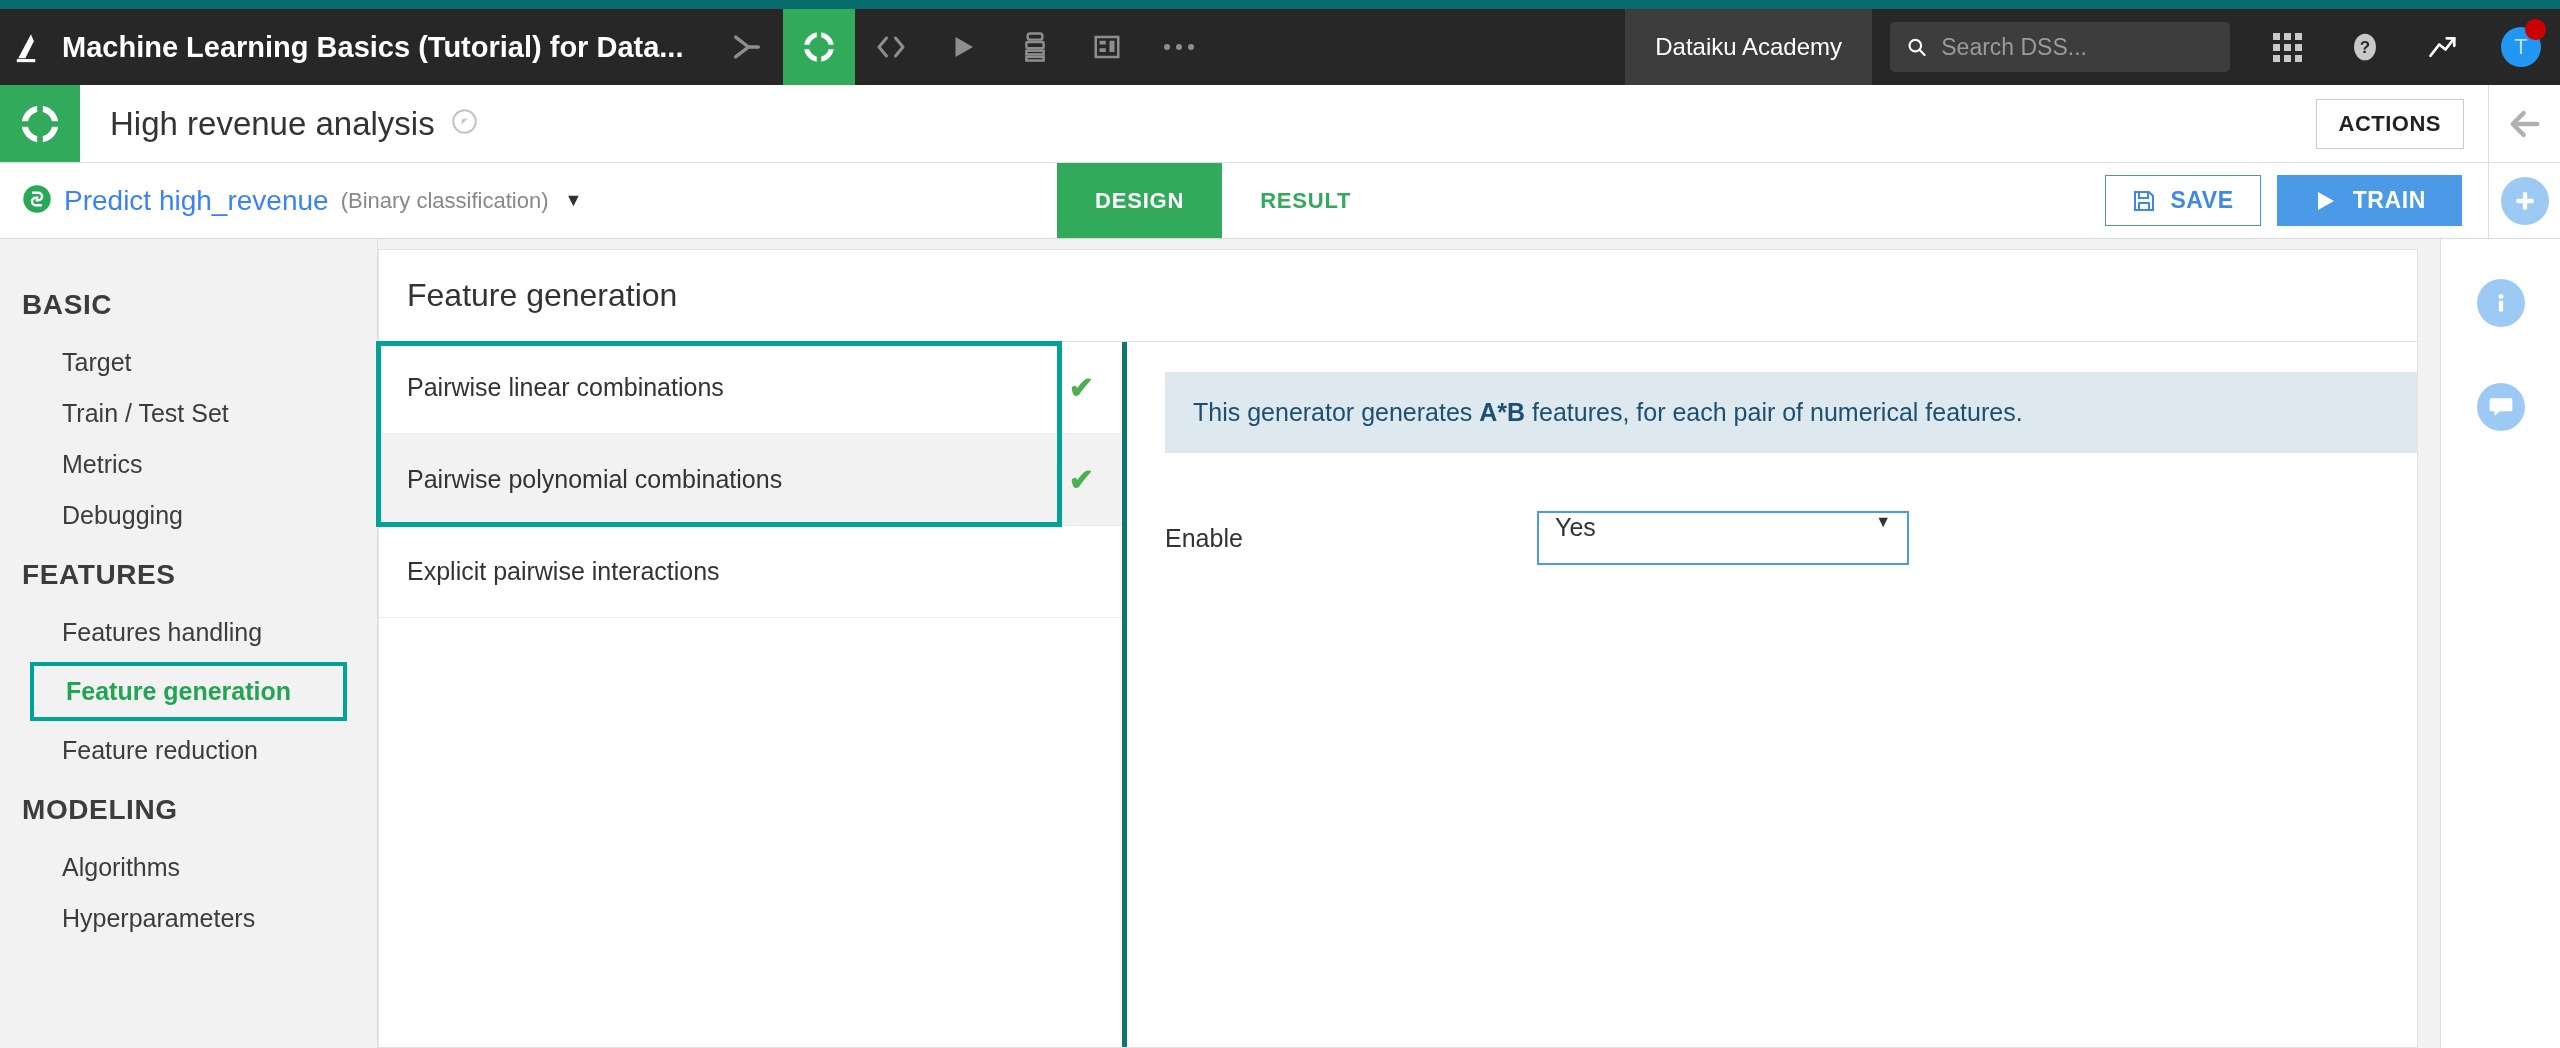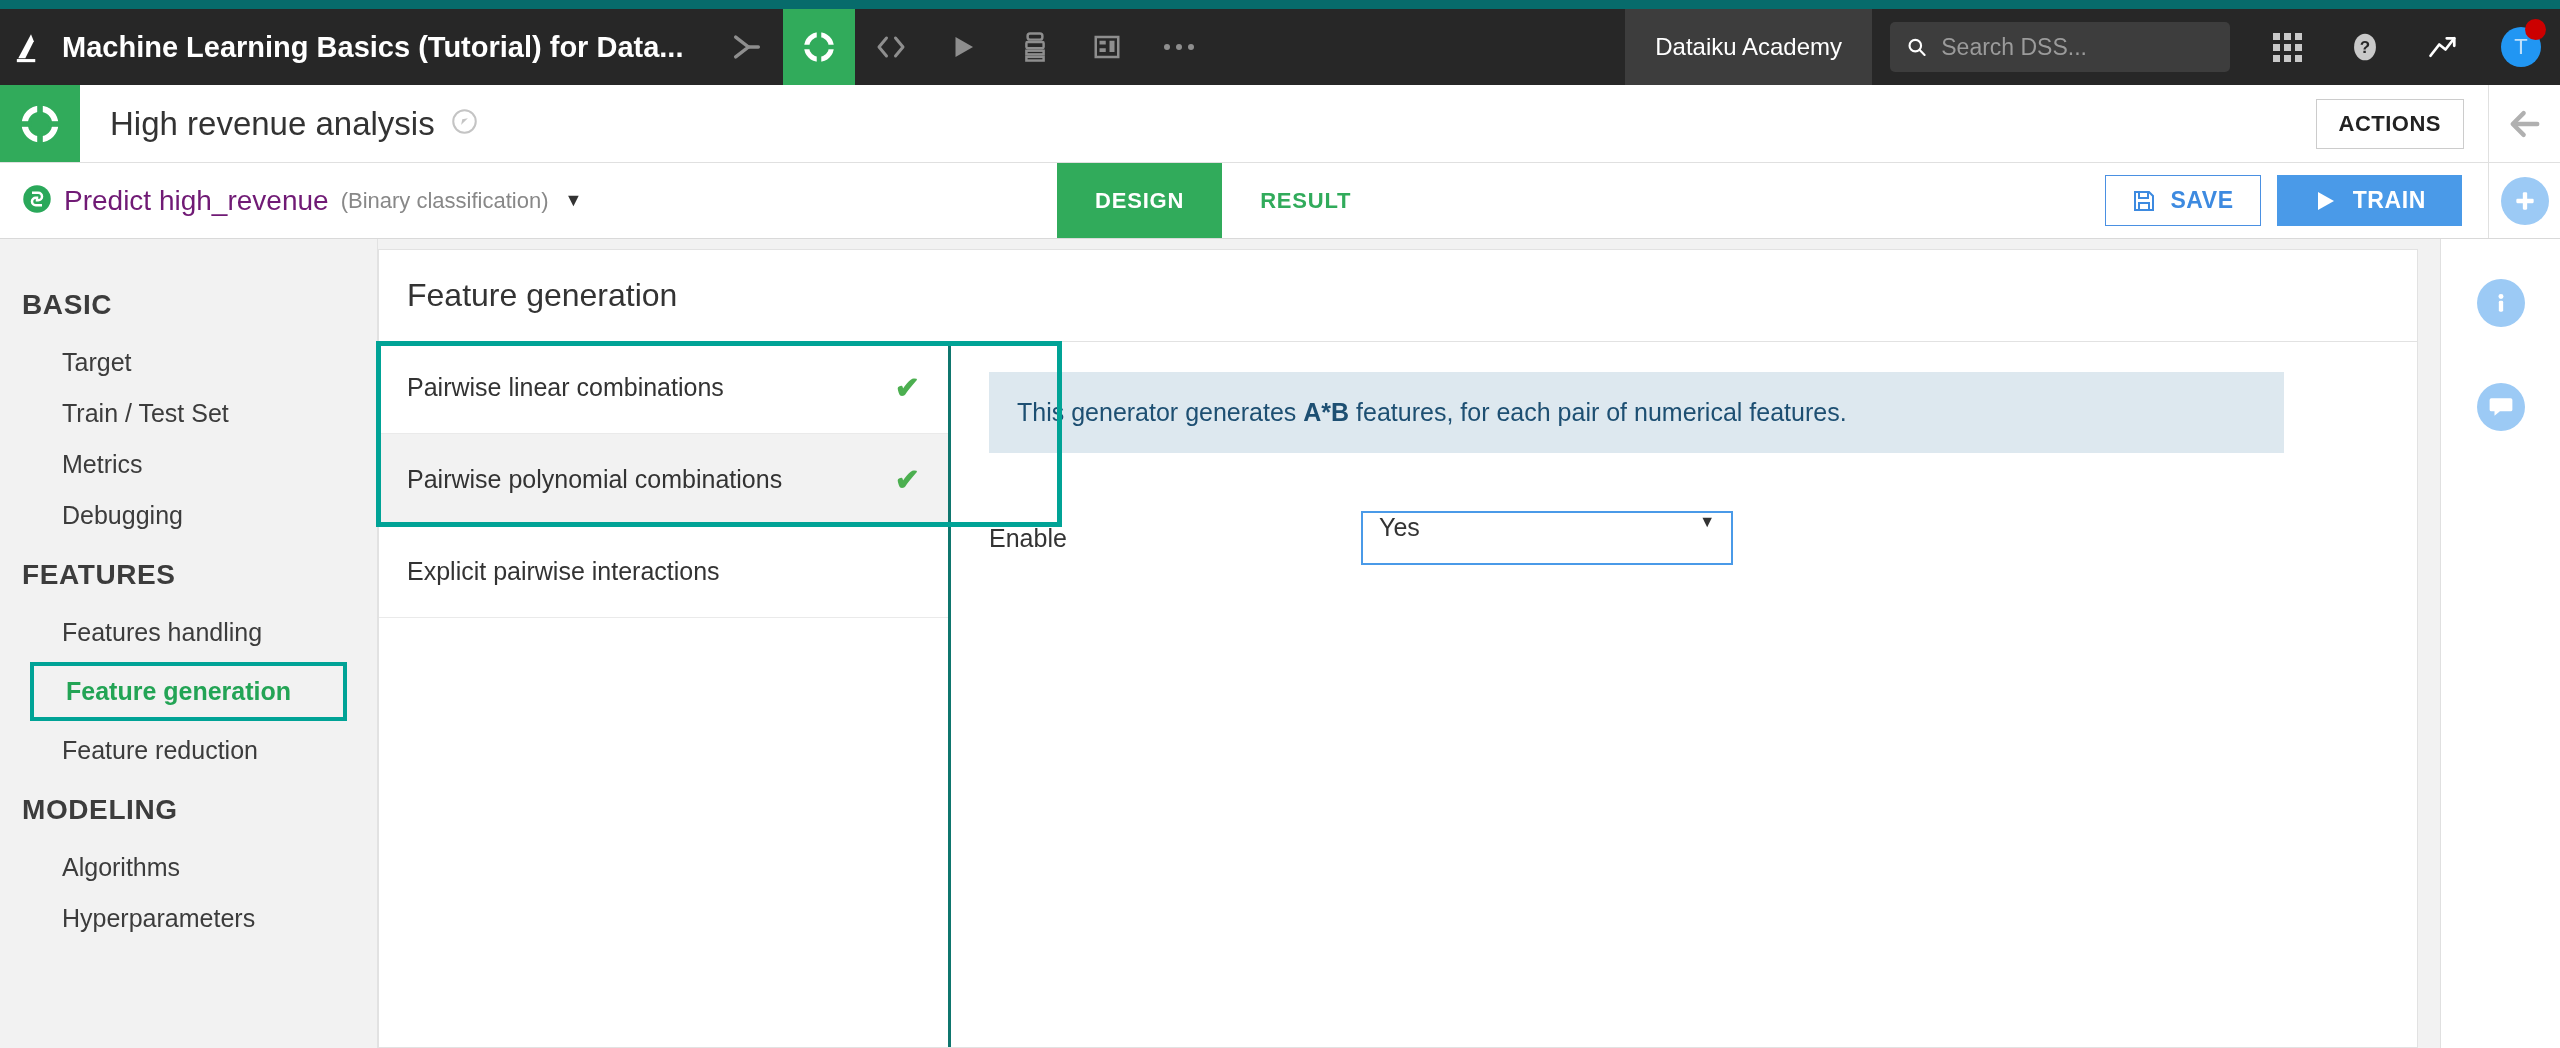--- a/index.html
+++ b/index.html
@@ -97,21 +97,21 @@
   .ph-rail-pad { width: 72px; border-left: 1px solid #e0e0e0; display:flex; align-items:center; justify-content:center; }
 
   
   .modelbar {
     height: 76px; background: #ffffff; display: flex; align-items: stretch;
     border-bottom: 1px solid #d9d9d9;
   }
   .mb-left {
     width: 1057px; display: flex; align-items: center; padding-left: 22px; gap: 12px;
   }
-  .mb-name { font-size: 28px; color: #701a75; }
+  .mb-name { font-size: 28px; color: #3b82f6; }
   .mb-sub { font-size: 22px; color: #888888; }
   .mb-caret { color:#333; font-size: 18px; margin-left: 4px;}
   .mb-tabs { display: flex; align-items: stretch; }
   .mb-tab {
     display: flex; align-items: center; padding: 0 38px; font-size: 22px;
     font-weight: bold; letter-spacing: .8px;
   }
   .mb-tab.design { background: #31ab5b; color: #ffffff; }
   .mb-tab.result { color: #31ab5b; }
   .mb-spacer { flex: 1; }
@@ -157,21 +157,21 @@
     margin-left: 0; display: flex; flex-direction: column;
     align-self: stretch;
   }
   .panel-title {
     height: 92px; display: flex; align-items: center; padding-left: 28px;
     font-size: 32px; color: #333333; border-bottom: 1px solid #e2e2e2;
   }
   .panel-body { display: flex; flex: 1; }
 
   .gen-list {
-    width: 572px; border-right: 3px solid #0f766e;
+    width: 748px; border-right: 5px solid #0f766e;
     position: relative;
   }
   .gen-item {
     height: 92px; display: flex; align-items: center; justify-content: space-between;
     padding: 0 28px; font-size: 25px; color: #333333;
     border-bottom: 1px solid #eaeaea;
   }
   .gen-item.alt { background: #f2f2f2; }
   .check { color: #4caf50; font-size: 30px; font-weight: bold; }
 

